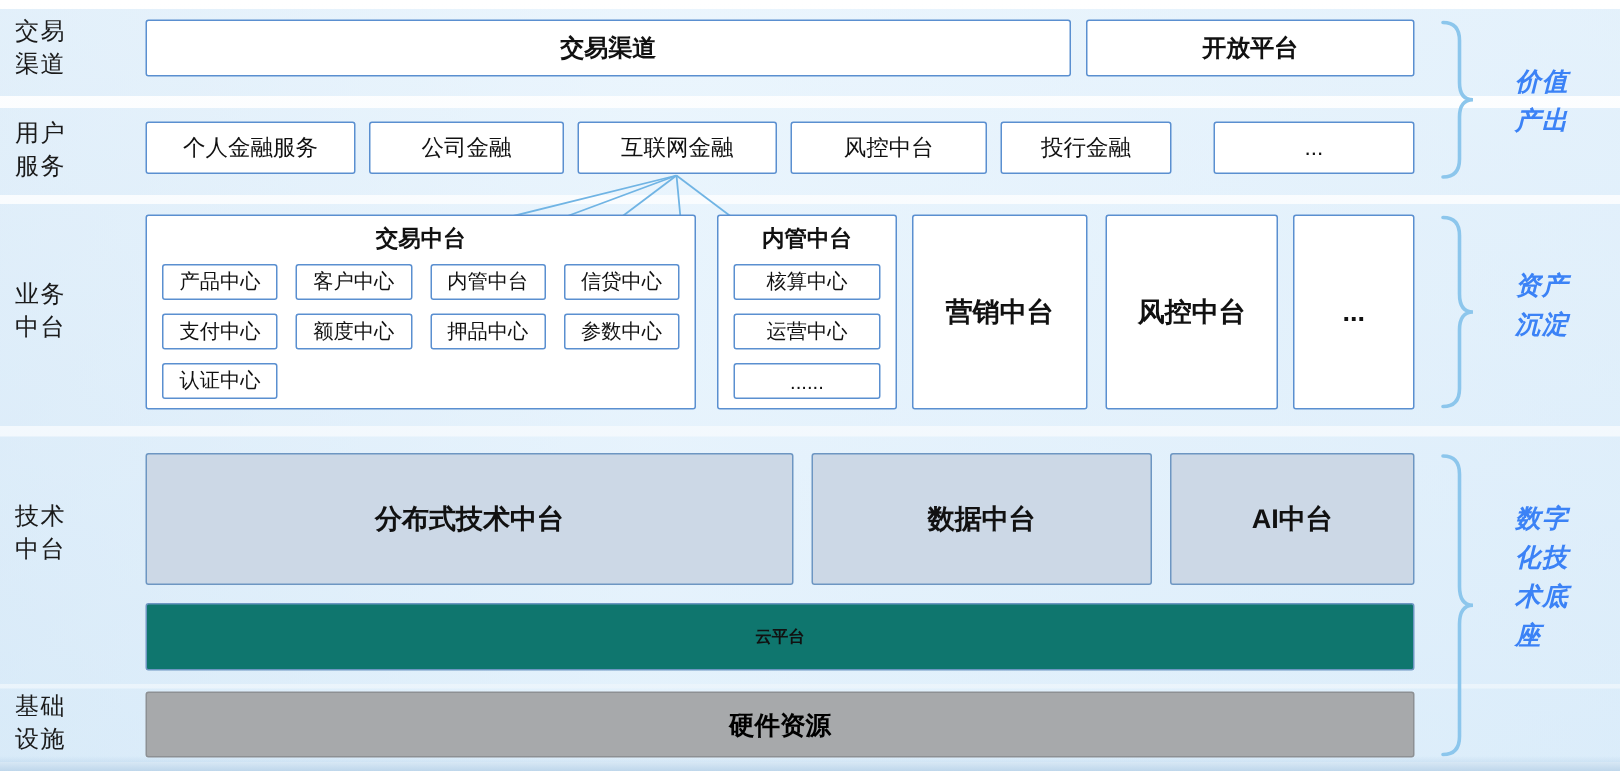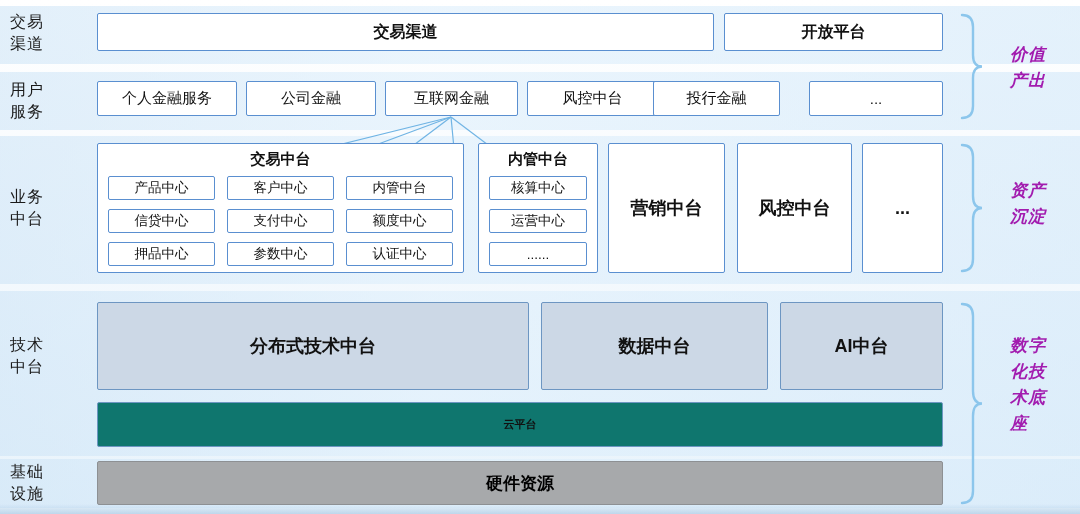--- a/index.html
+++ b/index.html
@@ -19,26 +19,26 @@
     display:flex;align-items:center;justify-content:center;color:#111;box-sizing:border-box;}
   .box.lv1{font-size:16px;font-weight:600;}
   .box.lv2{font-size:15px;font-weight:500;}
   .box.big{font-size:18px;font-weight:600;}
   .box.filled{background:#ccd8e6;border-color:#6d96c2;font-size:18px;font-weight:600;}
   .box.cloud{background:#0f766e;border-color:#6d96c2;font-size:11px;font-weight:600;}
   .box.gray{background:#a7a9ab;border-color:#8d9093;font-size:17px;font-weight:700;color:#000000;}
   .group{position:absolute;background:#ffffff;border:1.6px solid #5a8fd0;border-radius:2px;
     box-sizing:border-box;display:flex;flex-direction:column;}
   .group-title{text-align:center;font-size:15px;font-weight:700;color:#111;margin:6px 0 7px;}
-  .grid3{display:grid;grid-template-columns:repeat(3,1fr);gap:9px 12px;padding:0 10px 9px;flex:1;}
+  .grid3{display:grid;grid-template-columns:repeat(4,1fr);gap:9px 12px;padding:0 10px 9px;flex:1;}
   .stack{display:flex;flex-direction:column;gap:9px;padding:0 10px 9px;flex:1;}
   .cell{border:1.2px solid #5a8fd0;border-radius:2px;background:#fff;display:flex;
     align-items:center;justify-content:center;font-size:13.5px;color:#111;min-height:24px;box-sizing:border-box;}
   .bracket{position:absolute;pointer-events:none;}
-  .tag{position:absolute;width:42px;color:#a21caf;font-weight:700;font-style:italic;
+  .tag{position:absolute;width:42px;color:#3b82f6;font-weight:700;font-style:italic;
     font-size:17px;line-height:26px;letter-spacing:1px;}
   .links{position:absolute;inset:0;pointer-events:none;}
 </style>
 </head>
 <body>
 
 <div class="stage">
 
   <div class="band" style="top:6px;height:58px;"></div>
   <div class="band" style="top:72px;height:58px;"></div>
@@ -53,21 +53,21 @@
   <div class="side-label" style="top:334px;left:10px;">技术中台</div>
   <div class="side-label" style="top:461px;left:10px;">基础设施</div>
 
   <div class="box lv1" style="left:97px;top:13px;width:617px;height:38px;">交易渠道</div>
   <div class="box lv1" style="left:724px;top:13px;width:219px;height:38px;">开放平台</div>
 
   <div class="box lv2" style="left:97px;top:81px;width:140px;height:35px;">个人金融服务</div>
   <div class="box lv2" style="left:246px;top:81px;width:130px;height:35px;">公司金融</div>
   <div class="box lv2" style="left:385px;top:81px;width:133px;height:35px;">互联网金融</div>
   <div class="box lv2" style="left:527px;top:81px;width:131px;height:35px;">风控中台</div>
-  <div class="box lv2" style="left:653px;top:81px;width:127px;height:35px;text-align:right;">投行金融</div>
+  <div class="box lv2" style="left:667px;top:81px;width:114px;height:35px;text-align:right;">投行金融</div>
   <div class="box lv2" style="left:809px;top:81px;width:134px;height:35px;">...</div>
 
   <svg class="links" width="1080" height="514" viewBox="0 0 1080 514">
     <g stroke="#70b4e4" stroke-width="1.2" fill="none">
       <line x1="451" y1="117" x2="229" y2="172"></line>
       <line x1="451" y1="117" x2="303" y2="172"></line>
       <line x1="451" y1="117" x2="378" y2="172"></line>
       <line x1="451" y1="117" x2="456" y2="170"></line>
       <line x1="451" y1="117" x2="524" y2="172"></line>
     </g>

